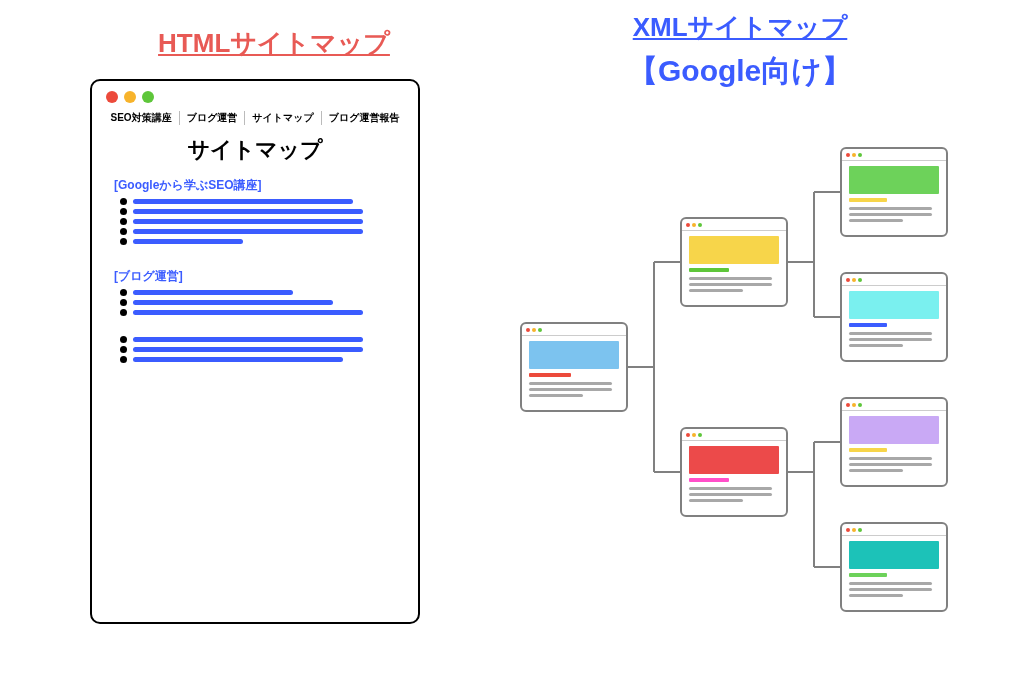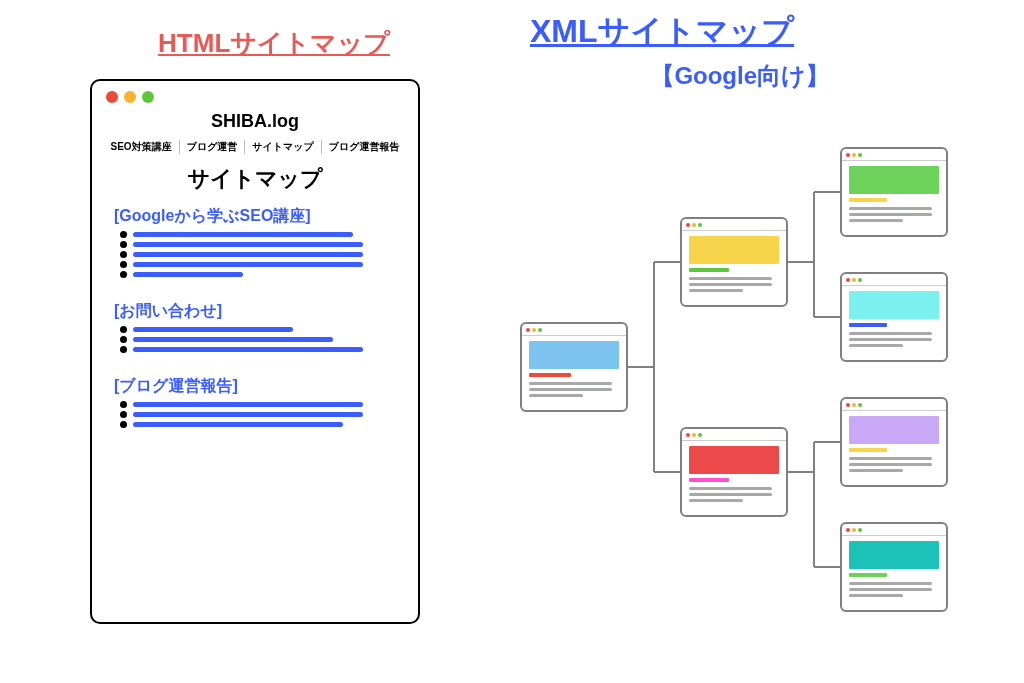--- a/index.html
+++ b/index.html
@@ -75,21 +75,21 @@
     font-weight: 800;
     margin-bottom: 12px;
   }
 
   .cat-head {
     font-size: 14px;
     font-weight: 700;
     margin: 8px 0 2px 2px;
   }
   .subcat {
-    font-size: 16px;
+    font-size: 12px;
     font-weight: 700;
     color: #3b5cff;
     margin: 6px 0 4px 8px;
   }
   .bullet-row {
     display: flex;
     align-items: center;
     margin: 3px 0 3px 14px;
   }
   .bullet-dot {
@@ -104,29 +104,29 @@
   }
 
   
   .right-col {
     position: absolute;
     left: 530px;
     top: 10px;
     width: 420px;
   }
   .title-xml {
-    text-align: left;
-    font-size: 32px;
+    text-align: center;
+    font-size: 26px;
     font-weight: 700;
     color: #3b5cff;
     text-decoration: underline;
   }
   .subtitle-xml {
     text-align: center;
-    font-size: 24px;
+    font-size: 30px;
     font-weight: 700;
     color: #3b5cff;
     margin-top: 6px;
   }
 
   .tree-wrap {
     position: relative;
     width: 460px;
     height: 520px;
     margin-top: 30px;
@@ -170,21 +170,20 @@
 
 <div class="left-col">
   <div class="title-html">HTMLサイトマップ</div>
 
   <div class="browser">
     <div class="traffic-lights">
       <div class="light red"></div>
       <div class="light yellow"></div>
       <div class="light green"></div>
     </div>
-    <div class="site-title">SHIBA.log</div>
     <div class="nav" id="nav">
         <span>SEO対策講座</span>
         <span>ブログ運営</span>
         <span>サイトマップ</span>
         <span>ブログ運営報告</span>
       </div>
     <div class="page-title">サイトマップ</div>
     <div id="subcats">
         <div class="subcat">[Googleから学ぶSEO講座]</div>
         <div class="bullet-row">
@@ -201,35 +200,34 @@
         </div>
         <div class="bullet-row">
           <div class="bullet-dot"></div>
           <div class="bullet-line" style="width: 230px;"></div>
         </div>
         <div class="bullet-row">
           <div class="bullet-dot"></div>
           <div class="bullet-line" style="width: 110px;"></div>
         </div>
         <div style="height: 14px;"></div>
-        <div class="subcat">[お問い合わせ]</div>
+        <div class="subcat">[ブログ運営]</div>
         <div class="bullet-row">
           <div class="bullet-dot"></div>
           <div class="bullet-line" style="width: 160px;"></div>
         </div>
         <div class="bullet-row">
           <div class="bullet-dot"></div>
           <div class="bullet-line" style="width: 200px;"></div>
         </div>
         <div class="bullet-row">
           <div class="bullet-dot"></div>
           <div class="bullet-line" style="width: 230px;"></div>
         </div>
         <div style="height: 14px;"></div>
-        <div class="subcat">[ブログ運営報告]</div>
         <div class="bullet-row">
           <div class="bullet-dot"></div>
           <div class="bullet-line" style="width: 230px;"></div>
         </div>
         <div class="bullet-row">
           <div class="bullet-dot"></div>
           <div class="bullet-line" style="width: 230px;"></div>
         </div>
         <div class="bullet-row">
           <div class="bullet-dot"></div>

